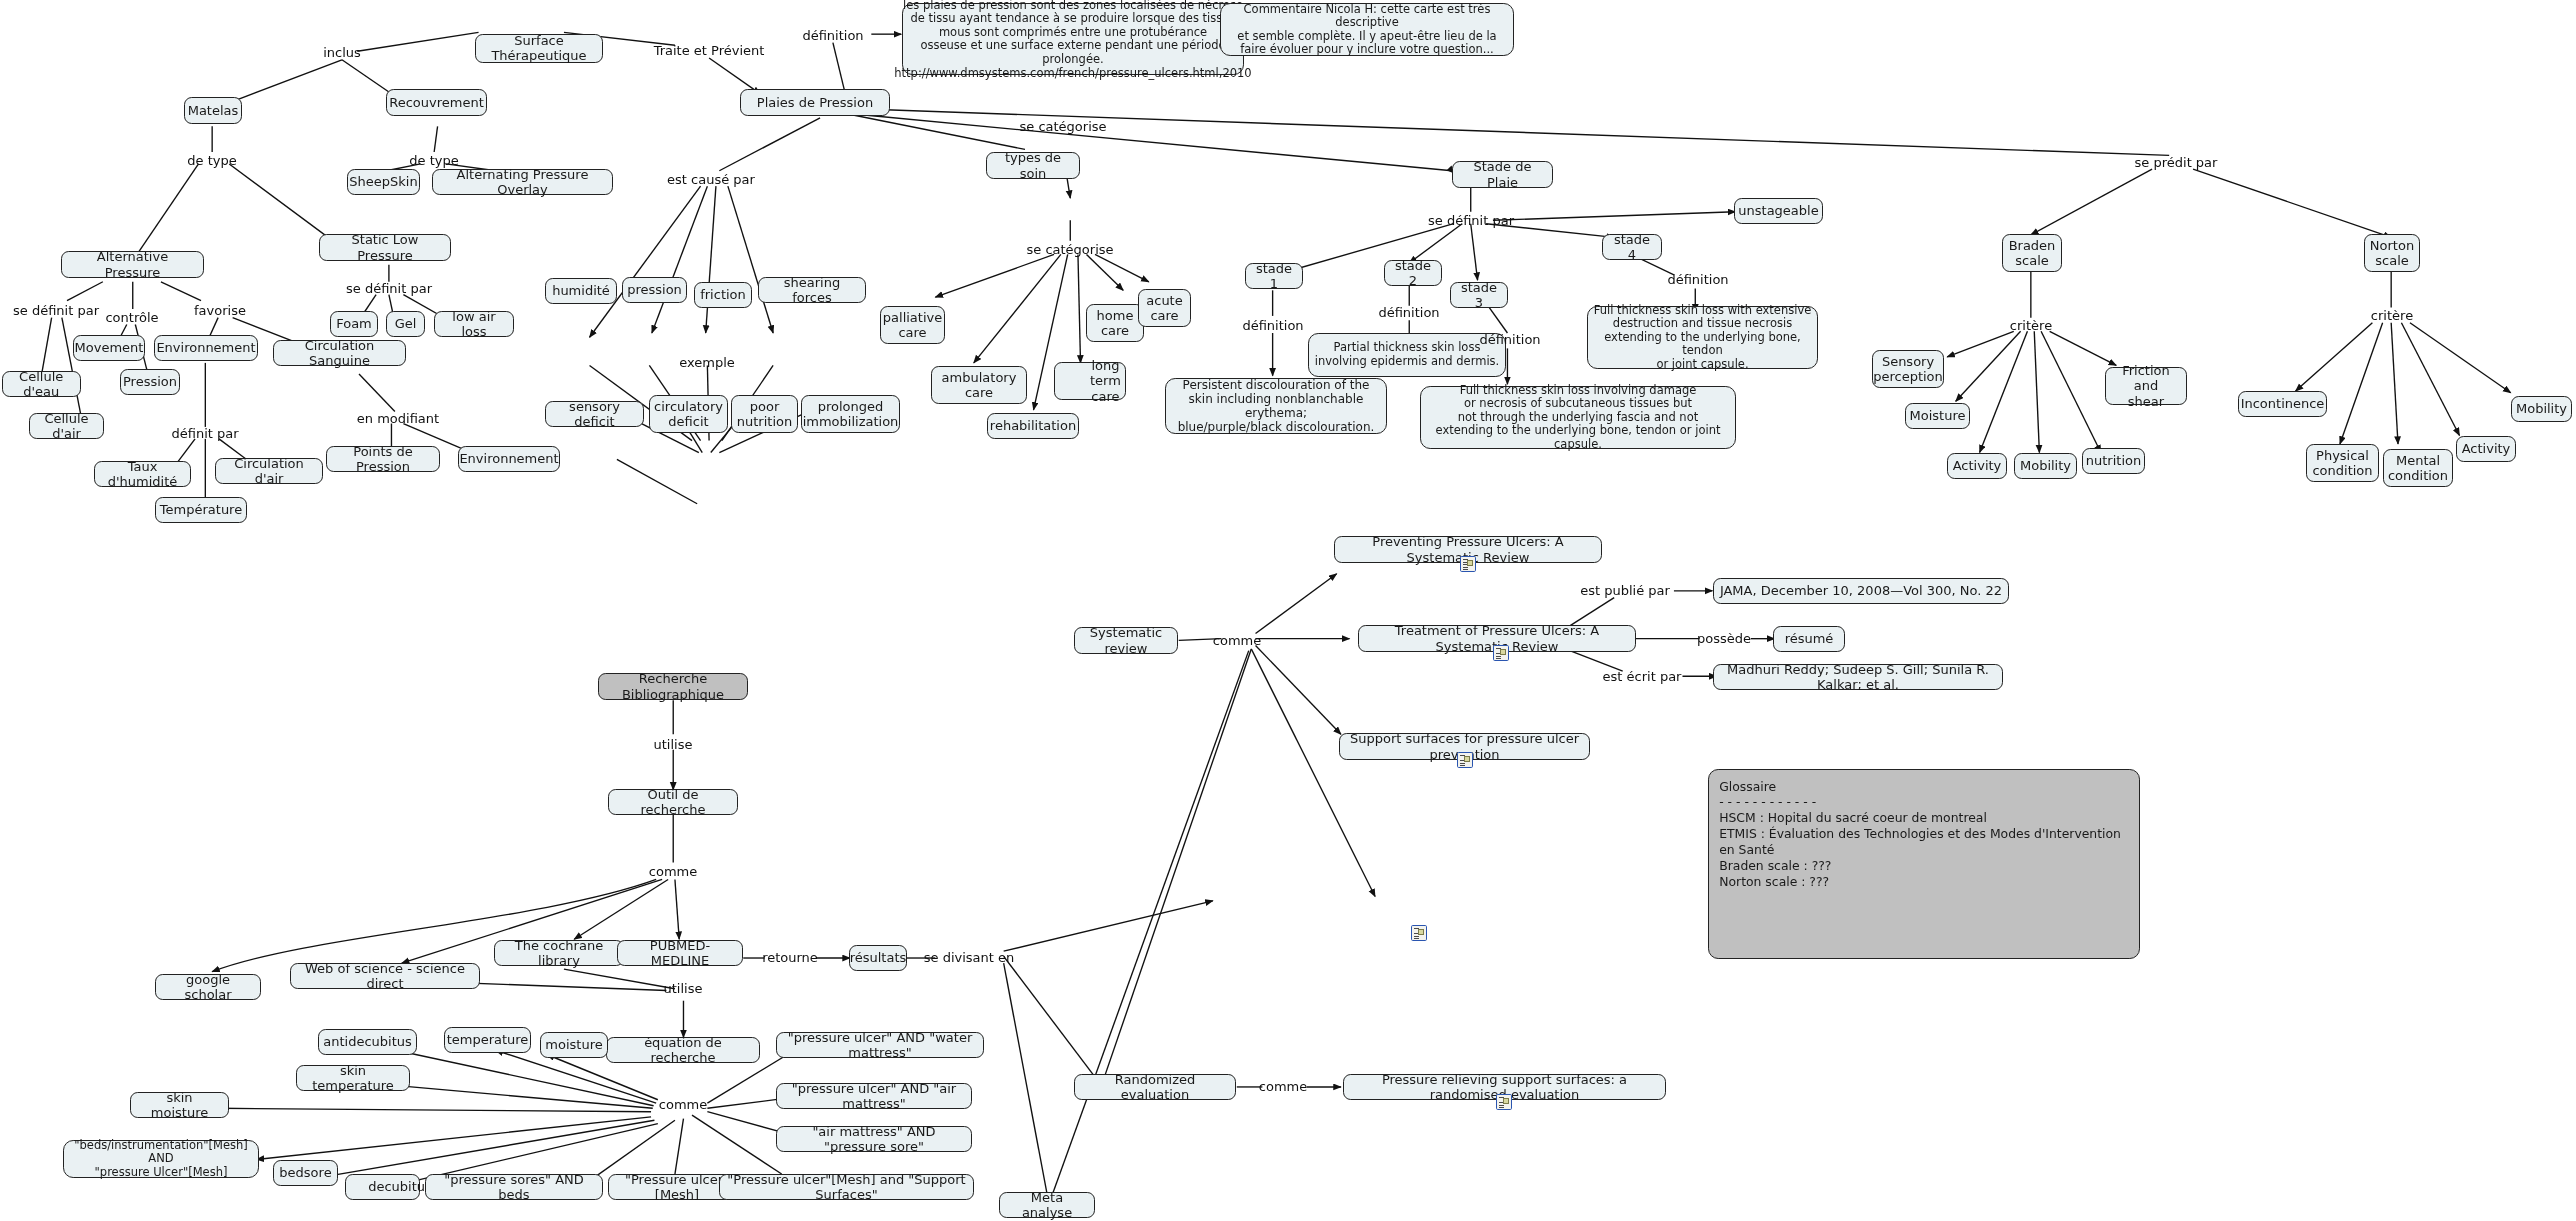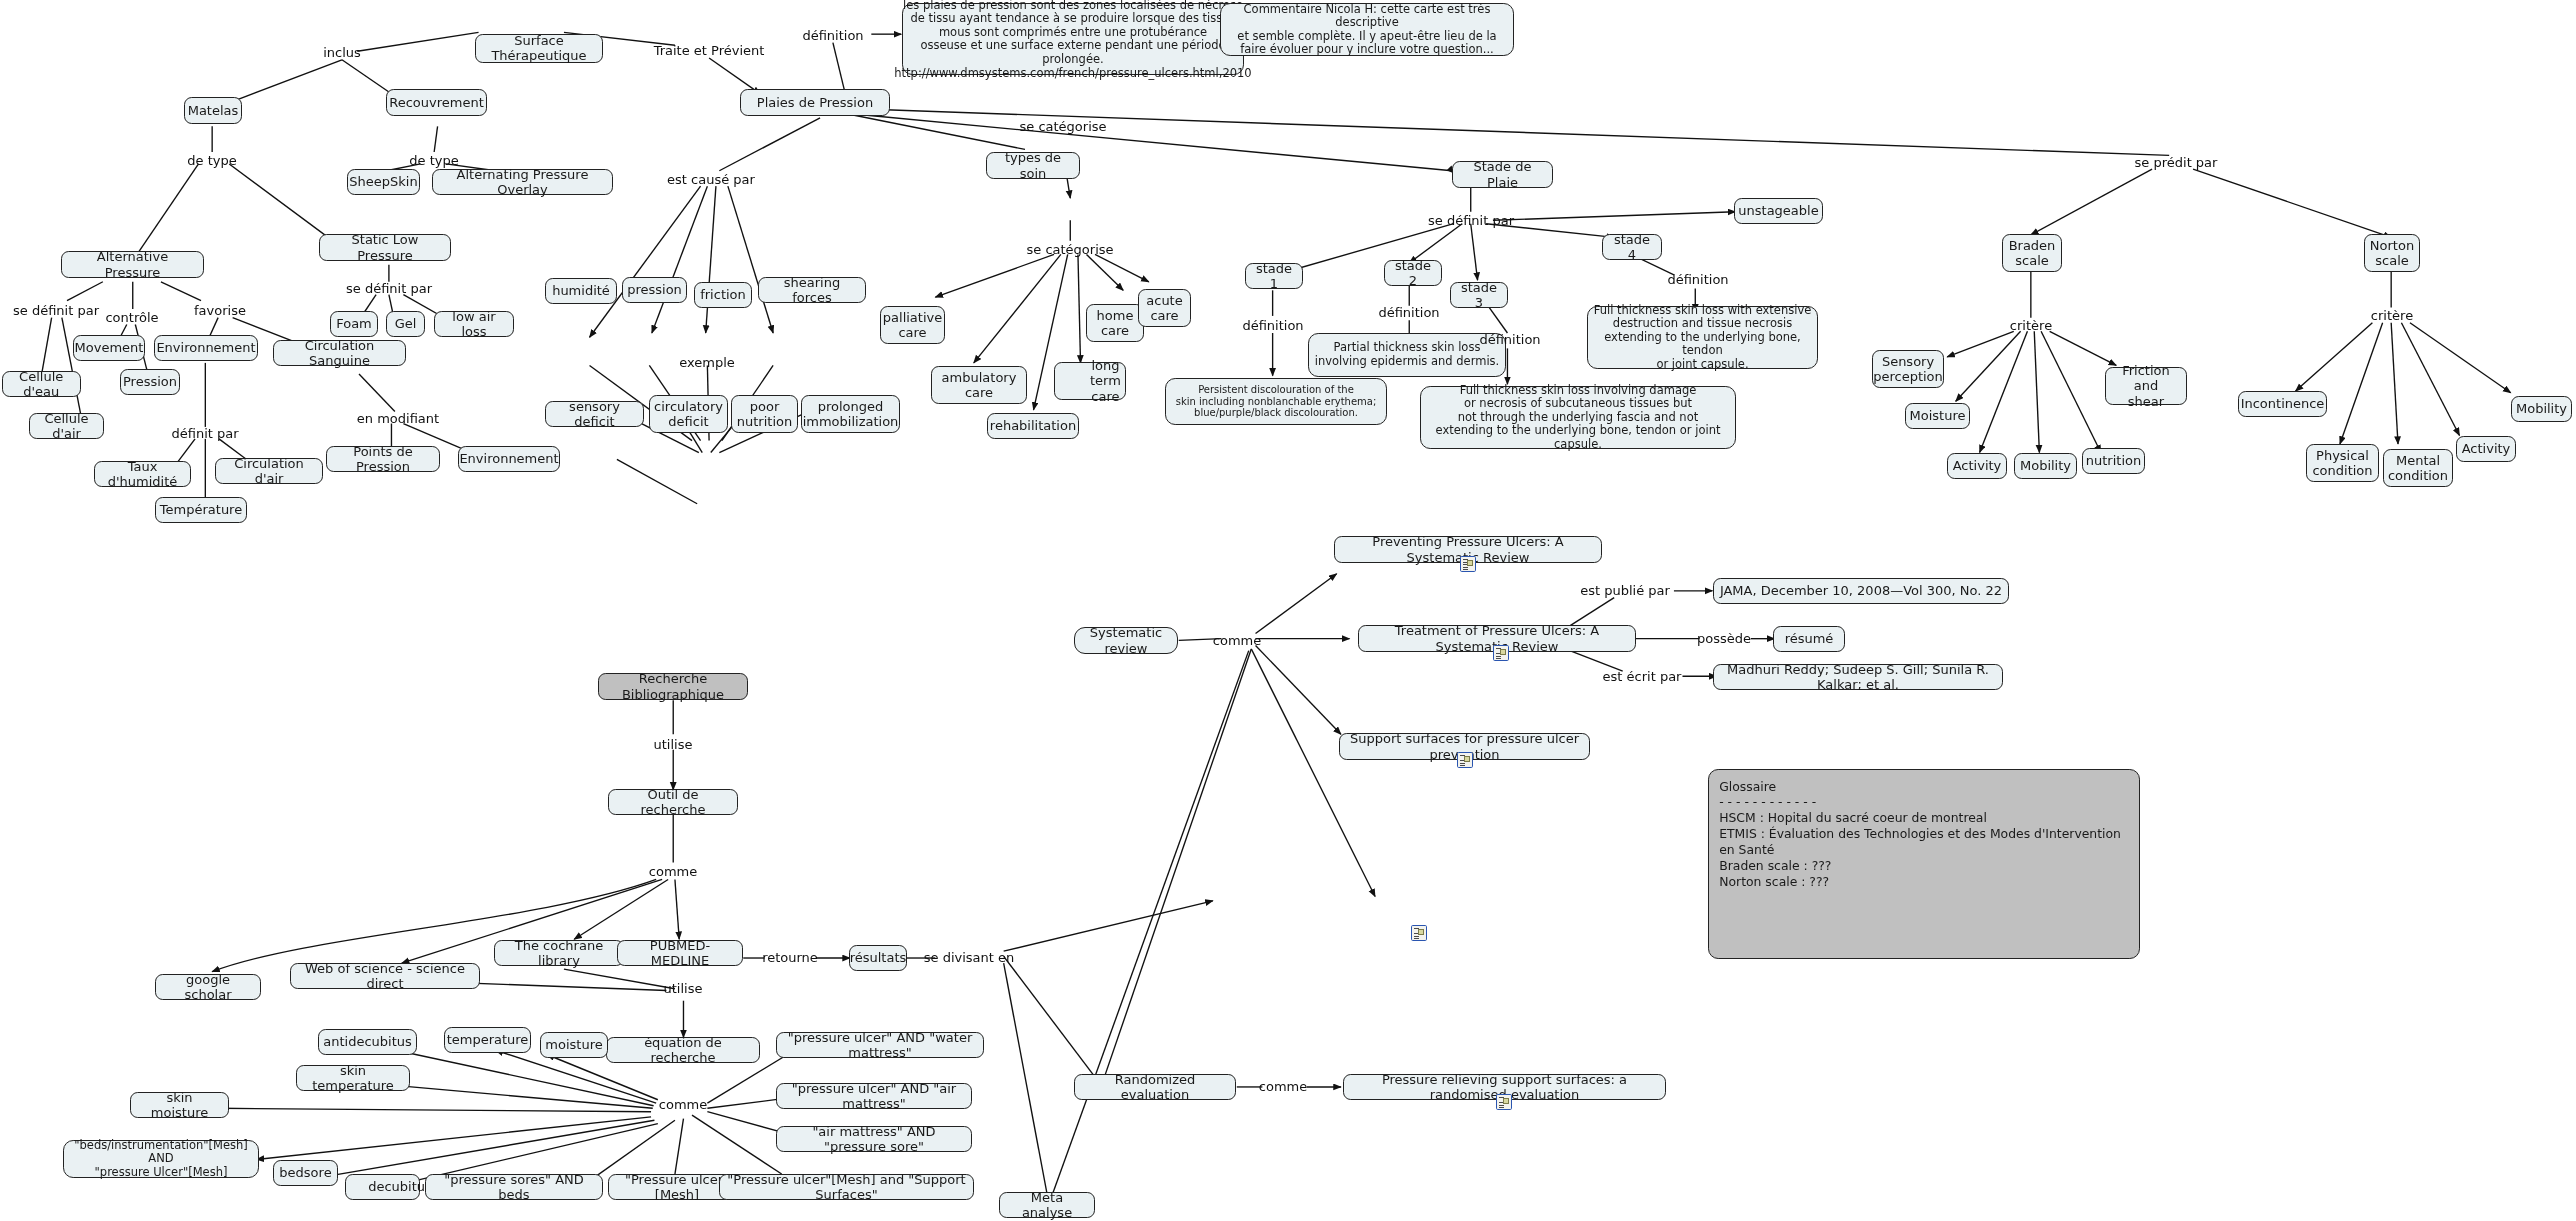--- a/index.html
+++ b/index.html
@@ -328,21 +328,21 @@
   <div class="node" style="left:1138px;top:289px;width:53px;height:38px;">acute
 care</div>
 
   <div class="node" style="left:1452px;top:161px;width:101px;height:27px;">Stade de Plaie</div>
   <div class="node" style="left:1734px;top:198px;width:89px;height:26px;">unstageable</div>
   <div class="node" style="left:1245px;top:263px;width:58px;height:26px;">stade 1</div>
   <div class="node" style="left:1384px;top:260px;width:58px;height:26px;">stade 2</div>
   <div class="node" style="left:1450px;top:282px;width:58px;height:26px;">stade 3</div>
   <div class="node" style="left:1602px;top:234px;width:60px;height:26px;">stade 4</div>
 
-  <div class="node big" style="left:1165px;top:378px;width:222px;height:47px;font-size:10px;">Persistent discolouration of the
+  <div class="node big" style="left:1165px;top:378px;width:222px;height:56px;font-size:12px;">Persistent discolouration of the
 skin including nonblanchable erythema;
 blue/purple/black discolouration.</div>
   <div class="node big" style="left:1308px;top:333px;width:198px;height:44px;font-size:11.5px;">Partial thickness skin loss
 involving epidermis and dermis.</div>
   <div class="node big" style="left:1420px;top:386px;width:316px;height:63px;font-size:11.5px;">Full thickness skin loss involving damage
 or necrosis of subcutaneous tissues but
 not through the underlying fascia and not
 extending to the underlying bone, tendon or joint capsule.</div>
   <div class="node big" style="left:1587px;top:306px;width:231px;height:63px;font-size:11.5px;">Full thickness skin loss with extensive
 destruction and tissue necrosis
@@ -364,21 +364,21 @@
 shear</div>
 
   <div class="node" style="left:2238px;top:391px;width:89px;height:26px;">Incontinence</div>
   <div class="node" style="left:2306px;top:444px;width:73px;height:38px;">Physical
 condition</div>
   <div class="node" style="left:2383px;top:449px;width:70px;height:38px;">Mental
 condition</div>
   <div class="node" style="left:2456px;top:436px;width:60px;height:26px;">Activity</div>
   <div class="node" style="left:2511px;top:396px;width:61px;height:26px;">Mobility</div>
 
-  <div class="node" style="left:1074px;top:627px;width:104px;height:27px;border-radius:11px;">Systematic review</div>
+  <div class="node" style="left:1074px;top:627px;width:104px;height:27px;">Systematic review</div>
 
   <div class="node" style="left:1334px;top:536px;width:268px;height:27px;">Preventing Pressure Ulcers: A Systematic Review</div>
   <span class="doc-icon" style="left:1460px;top:556px;"></span>
 
   <div class="node" style="left:1358px;top:625px;width:278px;height:27px;">Treatment of Pressure Ulcers: A Systematic Review</div>
   <span class="doc-icon" style="left:1493px;top:645px;"></span>
 
   <div class="node" style="left:1339px;top:733px;width:251px;height:27px;">Support surfaces for pressure ulcer prevention</div>
   <span class="doc-icon" style="left:1457px;top:752px;"></span>
 

